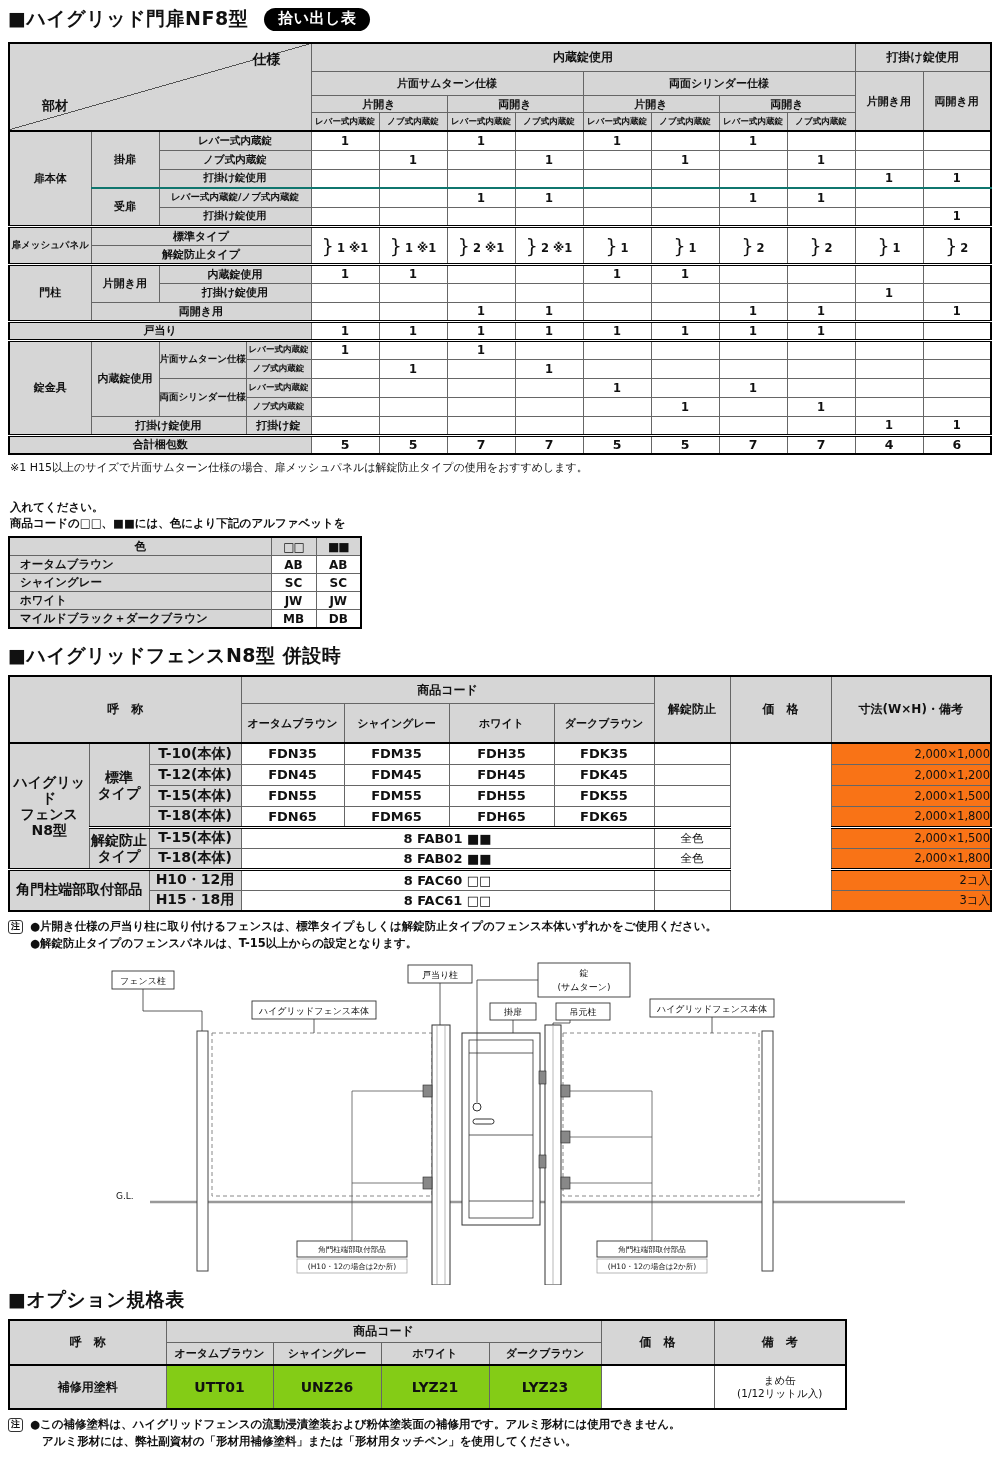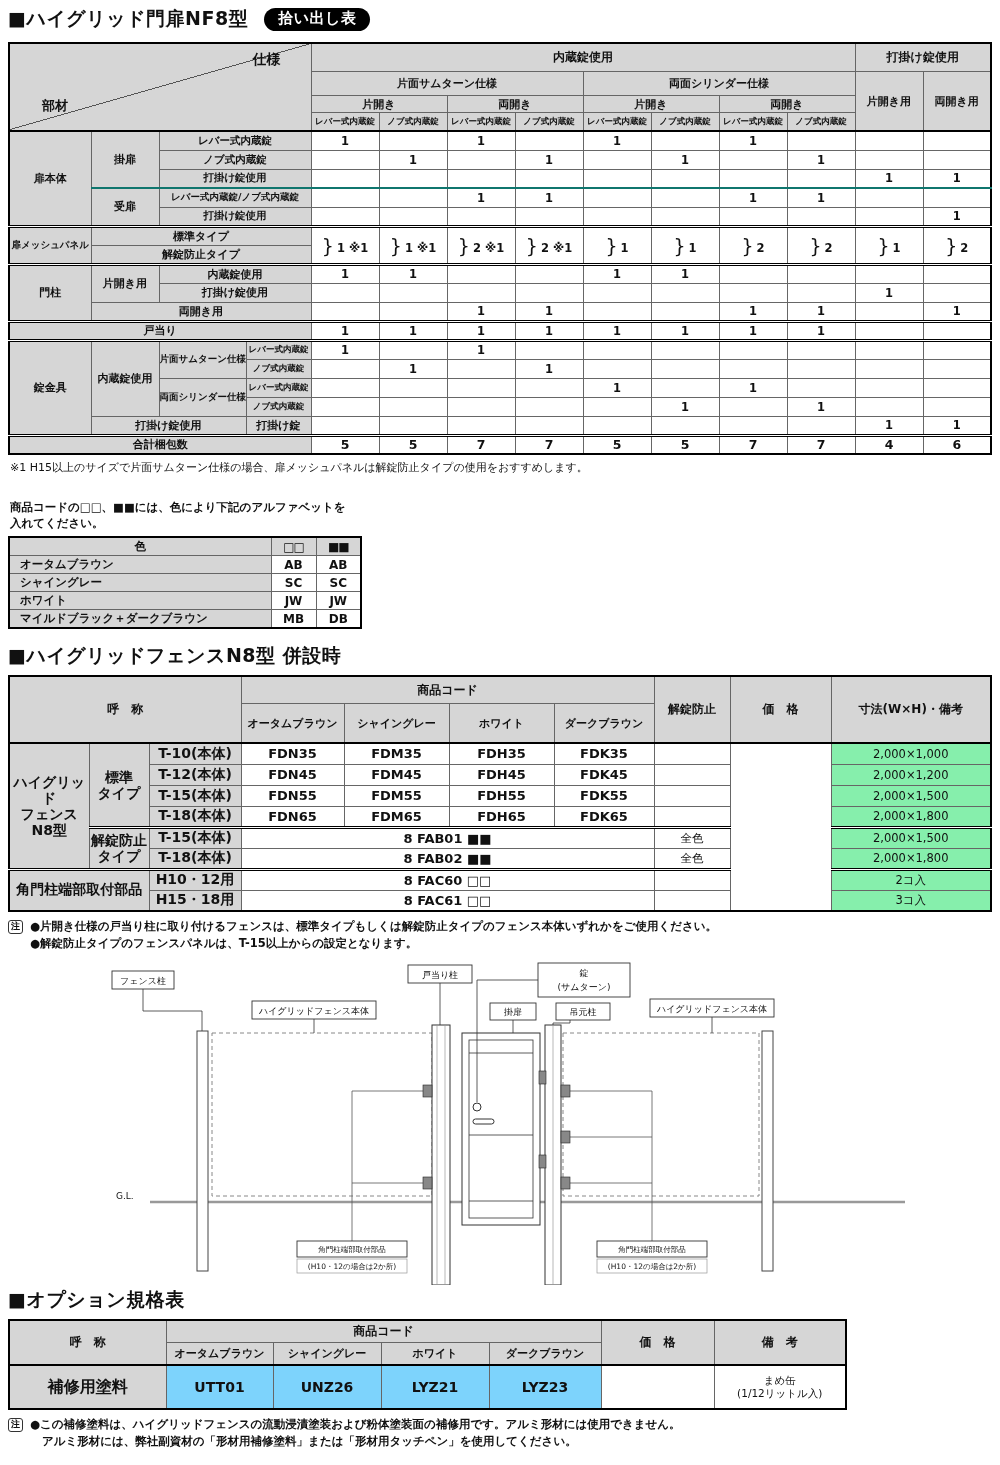--- a/index.html
+++ b/index.html
@@ -51,21 +51,21 @@
   .t2 th,.t2 td{border:1px solid #666;}
   .t2 th{background:#d6d6d6;font-weight:700;}
   .t2 .h1 th{font-size:12px;height:26px;}
   .t2 .h2 th{font-size:11px;height:38px;}
   .t2 thead th{border-bottom-color:#666;}
   .t2 thead tr.h2 > th, .t2 thead tr.h1 > th[rowspan]{border-bottom:2.5px solid #000;}
   .t2 tbody tr{height:21px;}
   .t2 tbody th{font-size:14px;}
   .t2 tr.sep > *{border-top:3px double #000;}
   .t2 .code{background:#fff;font-size:13px;font-weight:700;text-align:center;}
-  .t2 .dim{background:#86efac;font-size:11.5px;text-align:center;}
+  .t2 .dim{background:#f97316;font-size:11.5px;text-align:right;}
   .t2 .plain{background:#fff;font-size:11.5px;text-align:center;}
   .t2 .pricecell{background:#fff;}
   .two-line{line-height:1.15;white-space:normal;}
 
   .notes{margin:6px 0 0 8px;font-size:11.5px;font-weight:600;line-height:1.45;position:relative;padding-left:22px;}
   .note-icon{position:absolute;left:0;top:2px;border:1px solid #333;border-radius:3px;
              font-size:9px;font-weight:700;padding:0 2px;line-height:1.3;}
   .notes .indent{padding-left:12px;}
 
   
@@ -74,22 +74,22 @@
   .dlab-s{font-size:7.5px;fill:#111;}
 
   
   .t4{width:838px;margin:6px 0 0 8px;border:2px solid #000;}
   .t4 th,.t4 td{border:1px solid #666;}
   .t4 th{background:#d6d6d6;font-weight:700;}
   .t4 .h1 th{font-size:12px;height:21px;}
   .t4 .h2 th{font-size:11px;height:21px;}
   .t4 thead tr.h2 > th, .t4 thead tr.h1 > th[rowspan]{border-bottom:2.5px solid #000;}
   .t4 tbody tr{height:44px;}
-  .t4 tbody th{font-size:16px;}
-  .t4 .code{background:#7dd3fc;font-size:14px;font-weight:700;text-align:center;}
+  .t4 tbody th{font-size:12px;}
+  .t4 .code{background:#84cc16;font-size:14px;font-weight:700;text-align:center;}
   .t4 .plain{background:#fff;}
   .t4 .biko{background:#fff;font-size:10.5px;text-align:center;line-height:1.3;}
 </style>
 </head>
 <body>
 
 <div class="page">
 
   <div class="sec-title">
     <span>■ハイグリッド門扉NF8型</span><span class="badge">拾い出し表</span>
@@ -366,22 +366,22 @@
           <td class="val">7</td>
           <td class="val">4</td>
           <td class="val">6</td>
         </tr>
     </tbody>
   </table>
 
   <div class="footnote">※1 H15以上のサイズで片面サムターン仕様の場合、扉メッシュパネルは解錠防止タイプの使用をおすすめします。</div>
 
   <div class="color-note">
+    <div>入れてください。</div>
     <div>商品コードの□□、■■には、色により下記のアルファベットを</div>
-    <div>入れてください。</div>
   </div>
 
   <table class="t3">
     <colgroup>
         <col style="width:262px">
         <col style="width:45px">
         <col style="width:45px">
       </colgroup>
     <thead>
       <tr>

